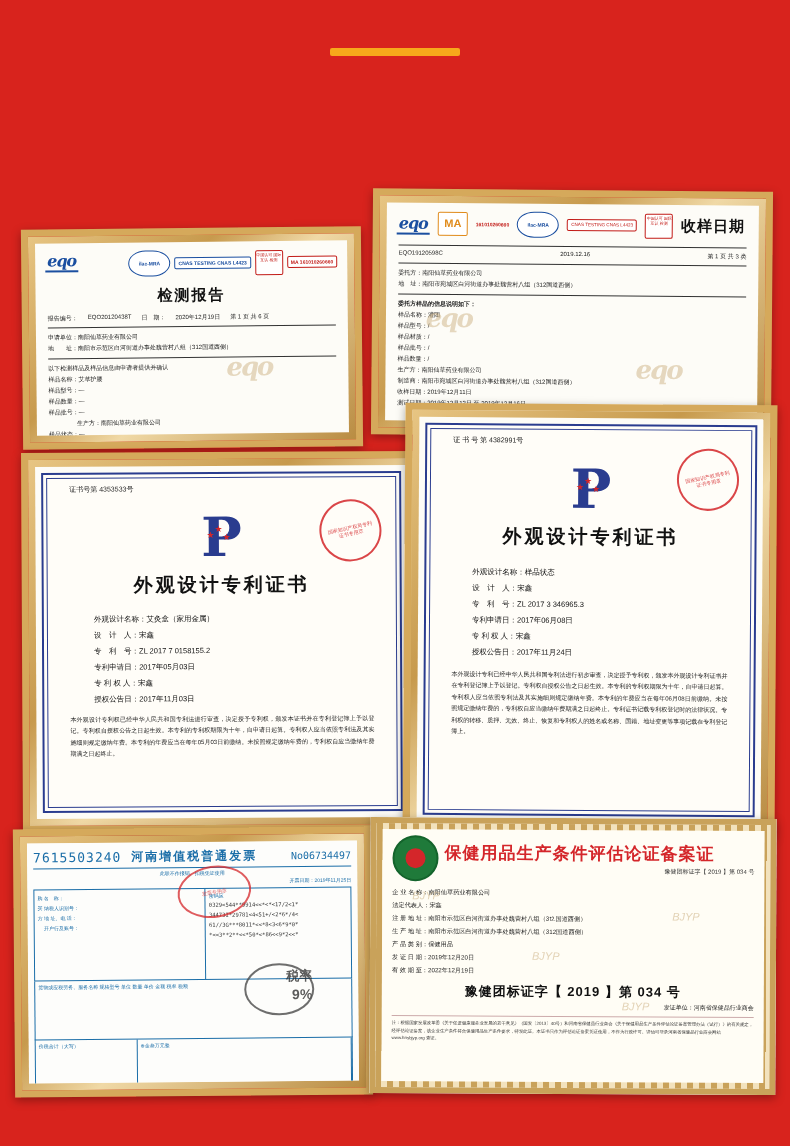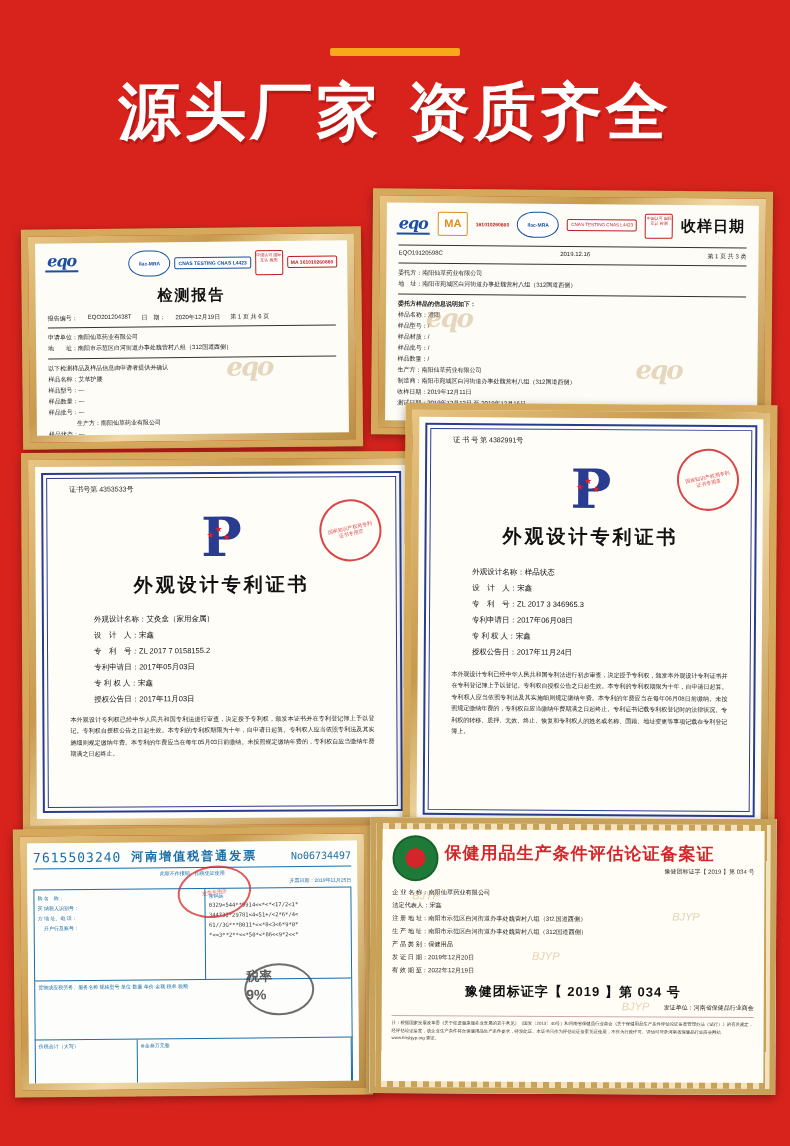--- a/index.html
+++ b/index.html
@@ -131,21 +131,21 @@
   .inv-no{font-family:"DejaVu Sans Mono",monospace;font-size:10px;color:#1b6ea8;margin-left:24px;}
   .inv-sub{font-size:5px;color:#1b6ea8;text-align:center;margin-top:2px;}
   .inv-grid{display:flex;margin-top:4px;border:1px solid #1b6ea8;height:90px;}
   .inv-left{width:52%;border-right:1px solid #1b6ea8;padding:3px;font-size:5px;color:#1b6ea8;line-height:2;}
   .inv-right{flex:1;padding:3px;font-family:"DejaVu Sans Mono",monospace;font-size:5.5px;color:#333;line-height:1.8;}
   .inv-table{border:1px solid #1b6ea8;border-top:none;height:52px;font-size:5px;color:#1b6ea8;padding:3px;}
   .inv-bot{border:1px solid #1b6ea8;border-top:none;height:48px;display:flex;font-size:5px;color:#1b6ea8;}
   .inv-bot div{padding:3px;border-right:1px solid #1b6ea8;}
   .rate-seal{
     position:absolute;right:44px;bottom:66px;width:66px;height:48px;border:2px solid #4a4a4a;
-    border-radius:50%;text-align:left;color:#333;opacity:.8;
+    border-radius:50%;text-align:right;color:#333;opacity:.8;
   }
   .rate-seal .t1{font-size:13px;font-weight:bold;line-height:22px;}
   .rate-seal .t2{font-size:14px;font-weight:bold;line-height:14px;}
   .inv-seal{
     position:absolute;left:150px;top:24px;width:70px;height:48px;border:2px solid #d4262a;
     border-radius:50%;color:#d4262a;font-size:5px;display:flex;align-items:center;justify-content:center;
     transform:rotate(-8deg);opacity:.75;text-align:center;
   }
 
   
@@ -171,21 +171,20 @@
   .hrc-big{text-align:center;font-size:13px;font-weight:bold;color:#111;letter-spacing:1px;margin:6px 0 2px;}
   .hrc-foot{font-size:6px;color:#222;text-align:right;margin-top:2px;}
   .hrc-note{font-size:4.4px;color:#333;line-height:1.7;border-top:1px solid #caa;padding-top:3px;margin-top:4px;}
   .hrc-wm{position:absolute;color:rgba(200,170,120,.5);font-weight:normal;font-size:11px;font-style:italic;}
 </style>
 </head>
 <body>
 
 <div class="banner">
   <div class="banner-bar"></div>
-  <div class="banner-title">源头厂家 资质齐全</div>
 </div>
 
 <div class="cert frame-gold" id="rep1">
   <div class="frame-inner">
     <div class="hdr">
       <div class="eqo">eqo</div>
       <div class="logos">
         <div class="ibc">ilac-MRA</div>
         <div class="logo-box">CNAS TESTING CNAS L4423</div>
         <div class="cn-badge">中国认可 国际互认 检测</div>

